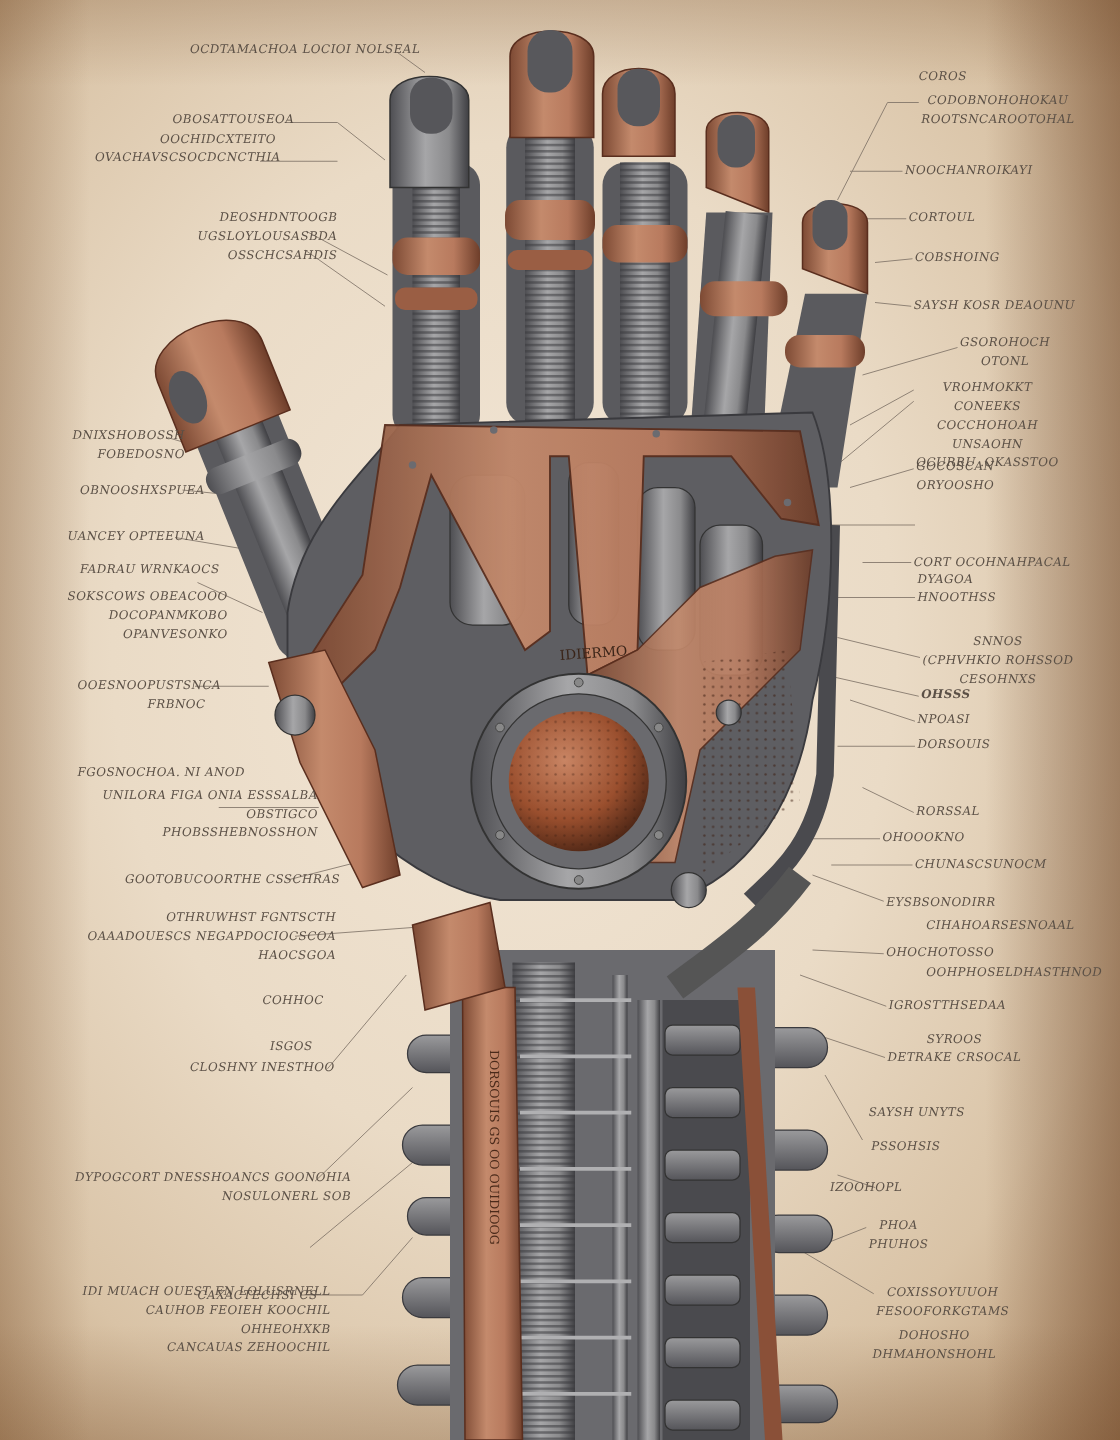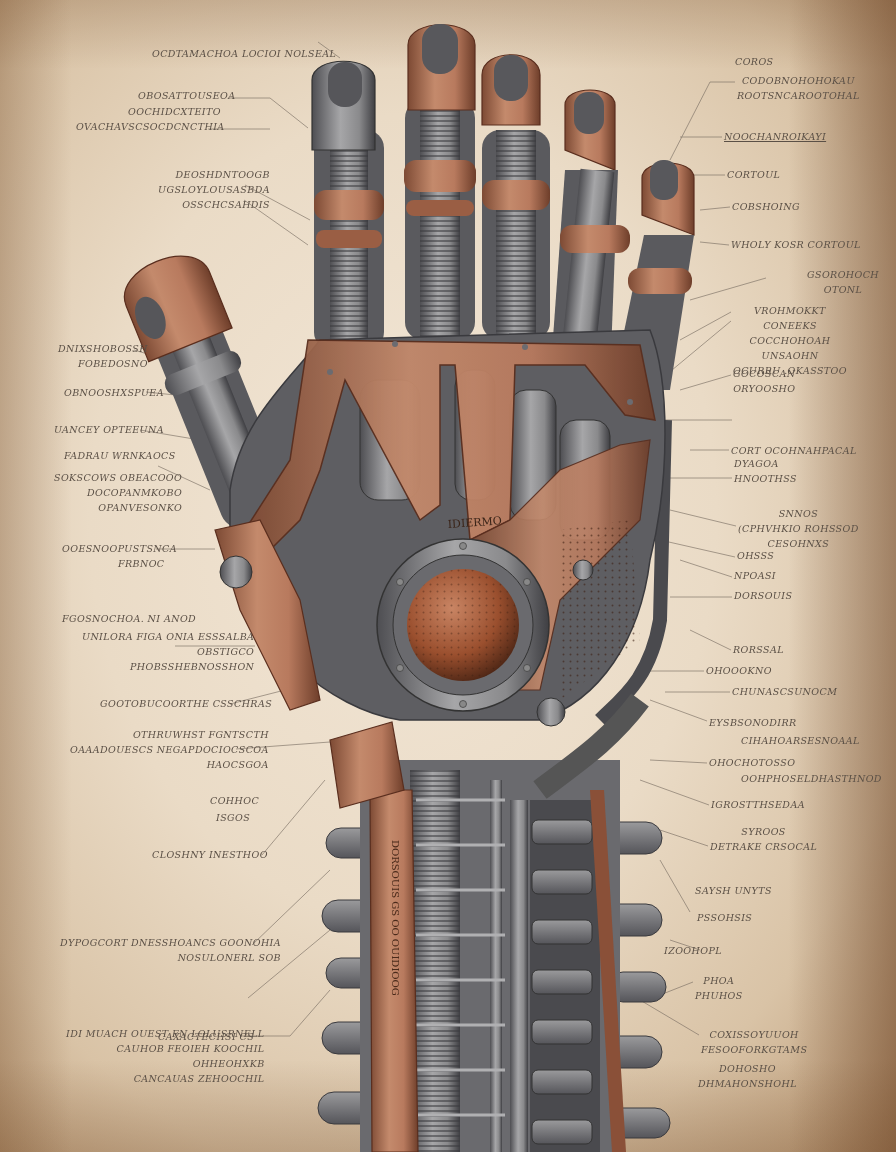--- a/index.html
+++ b/index.html
@@ -247,21 +247,21 @@
         <circle cx="463" cy="546" r="3.5"></circle>
         <circle cx="463" cy="704" r="3.5"></circle>
     </g>
   </g>
 
   <text x="448" y="528" font-family="DejaVu Serif, serif" font-size="11" fill="#3a2418" transform="rotate(-4 448 528)">IDIERMO</text>
   <text x="392" y="840" font-family="DejaVu Serif, serif" font-size="10" fill="#4a2a1a" transform="rotate(90 392 840)">DORSOUIS  GS  OO  OUIDIOOG</text>
 </svg>
 
 <div id="labels-left">
-    <div class="label l" style="left: 152px; top: 32px; margin-top: 14px;">
+    <div class="label l" style="left: 152px; top: 32px;">
       <div>OCDTAMACHOA LOCIOI NOLSEAL</div>
     </div>
     <div class="label l" style="left: 138px; top: 88px;">
       <div>OBOSATTOUSEOA</div>
     </div>
     <div class="label l" style="left: 93px; top: 104px; margin-left: 35px;">
       <div>OOCHIDCXTEITO</div>
     </div>
     <div class="label l" style="left: 76px; top: 119px;">
       <div>OVACHAVSCSOCDCNCTHIA</div>
@@ -307,21 +307,21 @@
       <div>GOOTOBUCOORTHE CSSCHRAS</div>
     </div>
     <div class="label l" style="left: 70px; top: 727px;">
       <div>OTHRUWHST FGNTSCTH</div>
       <div>OAAADOUESCS NEGAPDOCIOCSCOA</div>
       <div>HAOCSGOA</div>
     </div>
     <div class="label l" style="left: 210px; top: 793px;">
       <div>COHHOC</div>
     </div>
-    <div class="label l" style="left: 216px; top: 810px;">
+    <div class="label l" style="left: 216px; top: 830px;">
       <div>ISGOS</div>
     </div>
     <div class="label l" style="left: 152px; top: 847px;">
       <div>CLOSHNY INESTHOO</div>
     </div>
     <div class="label l" style="left: 60px; top: 935px;">
       <div>DYPOGCORT DNESSHOANCS GOONOHIA</div>
       <div>NOSULONERL SOB</div>
     </div>
     <div class="label l" style="left: 158px; top: 989px; margin-top: 40px;">
@@ -335,33 +335,33 @@
     </div>
   </div>
 <div id="labels-right">
     <div class="label r" style="left: 735px; top: 54px;">
       <div>COROS</div>
     </div>
     <div class="label r" style="left: 737px; top: 73px;">
       <div>CODOBNOHOHOKAU</div>
       <div>ROOTSNCAROOTOHAL</div>
     </div>
-    <div class="label r" style="left: 724px; top: 129px; text-decoration: underline;">
+    <div class="label r" style="left: 724px; top: 129px;">
       <div>NOOCHANROIKAYI</div>
     </div>
     <div class="label r" style="left: 727px; top: 167px;">
       <div>CORTOUL</div>
     </div>
     <div class="label r" style="left: 732px; top: 199px;">
       <div>COBSHOING</div>
     </div>
     <div class="label r" style="left: 731px; top: 237px;">
-      <div>WHOLY KOSR CORTOUL</div>
-    </div>
-    <div class="label r" style="left: 768px; top: 267px; margin-left: 39px;">
+      <div>SAYSH KOSR DEAOUNU</div>
+    </div>
+    <div class="label r" style="left: 768px; top: 267px;">
       <div>GSOROHOCH</div>
       <div>OTONL</div>
     </div>
     <div class="label r" style="left: 733px; top: 303px;">
       <div>VROHMOKKT</div>
       <div>CONEEKS</div>
       <div>COCCHOHOAH</div>
       <div>UNSAOHN</div>
       <div>OCURRU .OKASSTOO</div>
     </div>
@@ -376,21 +376,21 @@
       <div>CORT OCOHNAHPACAL</div>
     </div>
     <div class="label r" style="left: 734px; top: 471px;">
       <div>HNOOTHSS</div>
     </div>
     <div class="label r" style="left: 738px; top: 506px;">
       <div>SNNOS</div>
       <div>(CPHVHKIO ROHSSOD</div>
       <div>CESOHNXS</div>
     </div>
-    <div class="label r" style="left: 737px; top: 548px;">
+    <div class="label r" style="left: 737px; top: 548px; font-weight: bold;">
       <div>OHSSS</div>
     </div>
     <div class="label r" style="left: 734px; top: 568px;">
       <div>NPOASI</div>
     </div>
     <div class="label r" style="left: 734px; top: 588px;">
       <div>DORSOUIS</div>
     </div>
     <div class="label r" style="left: 733px; top: 642px;">
       <div>RORSSAL</div>

